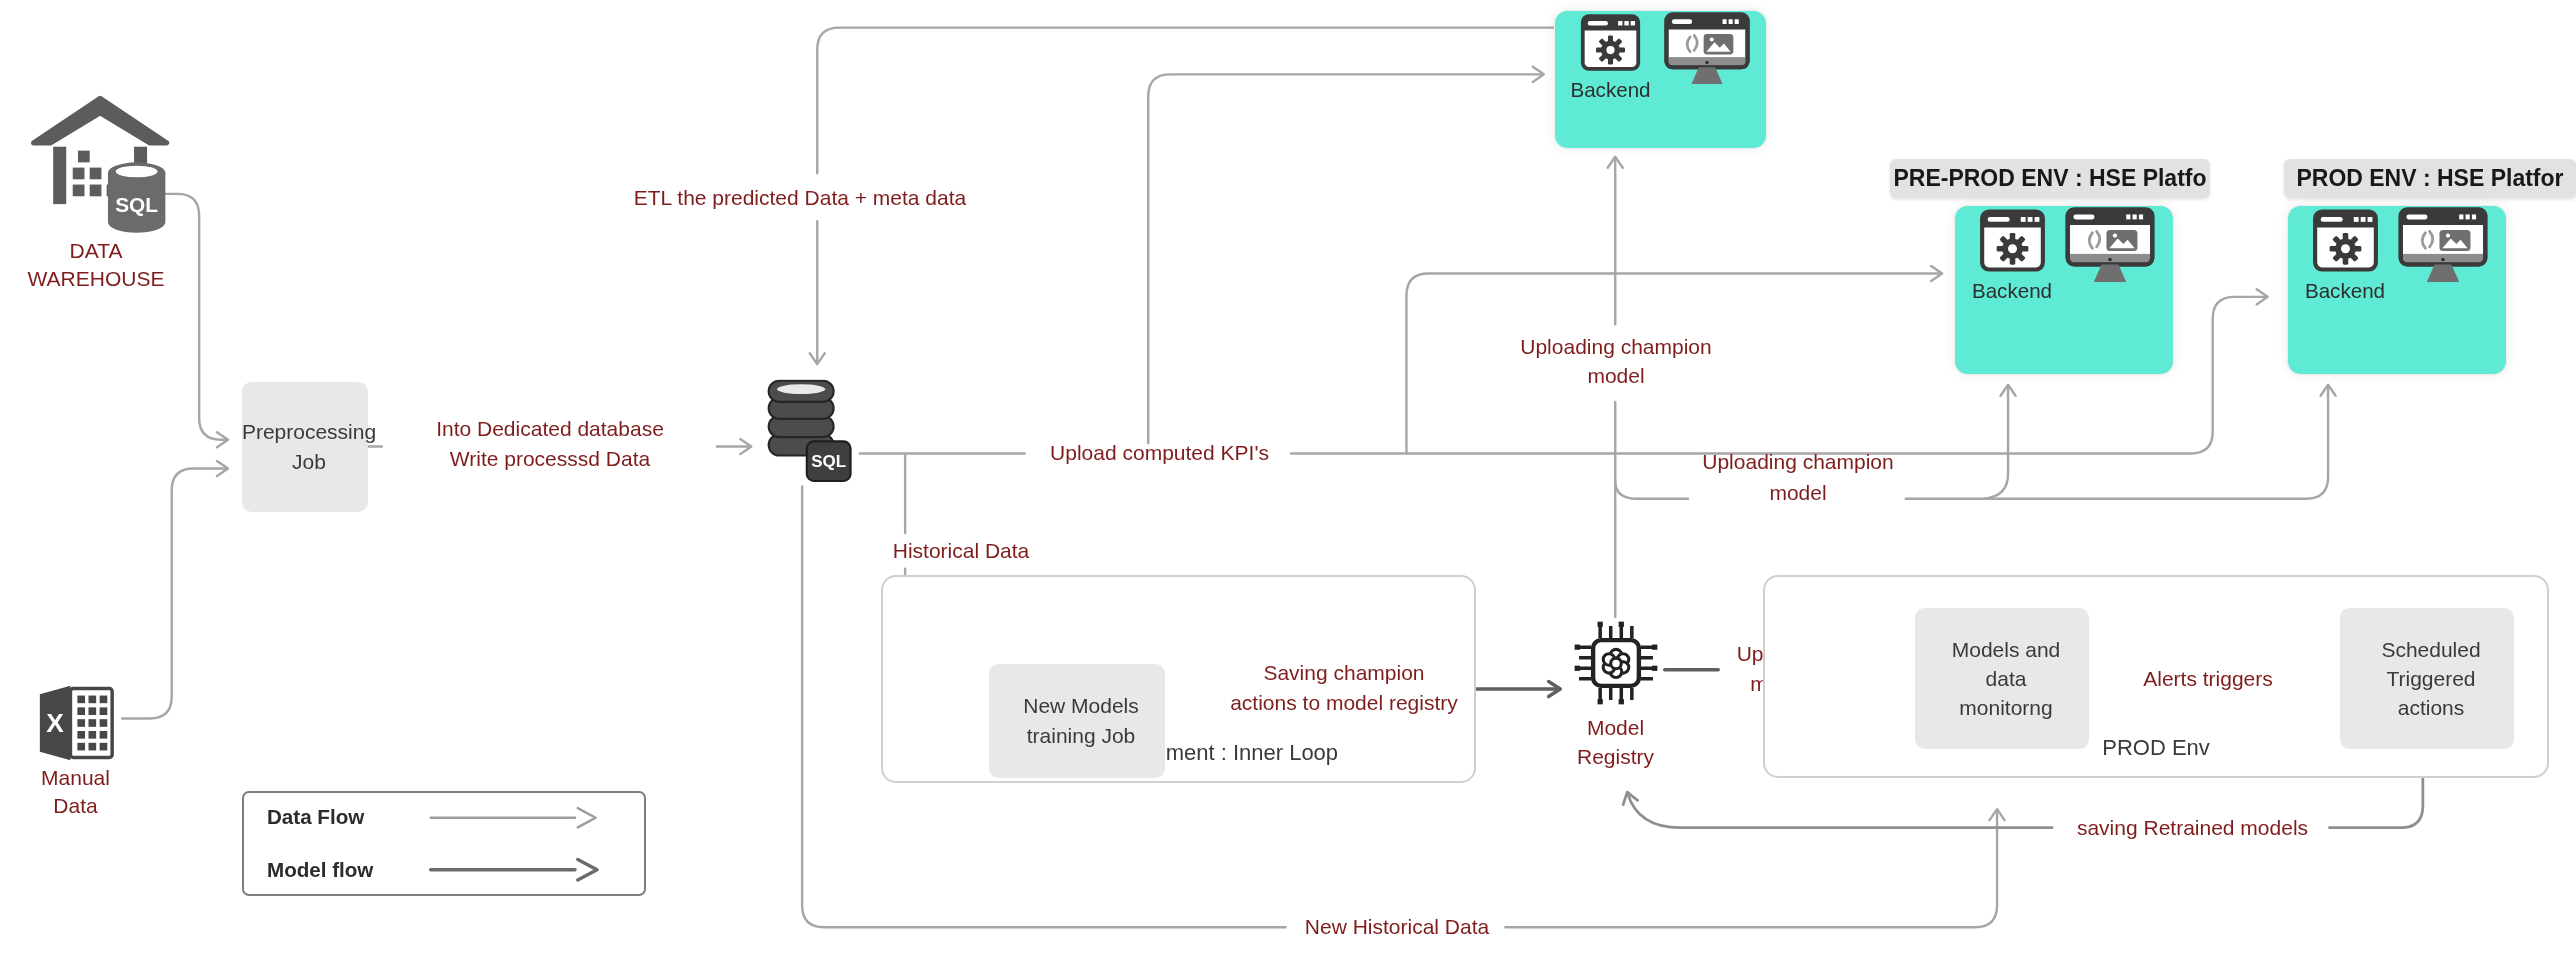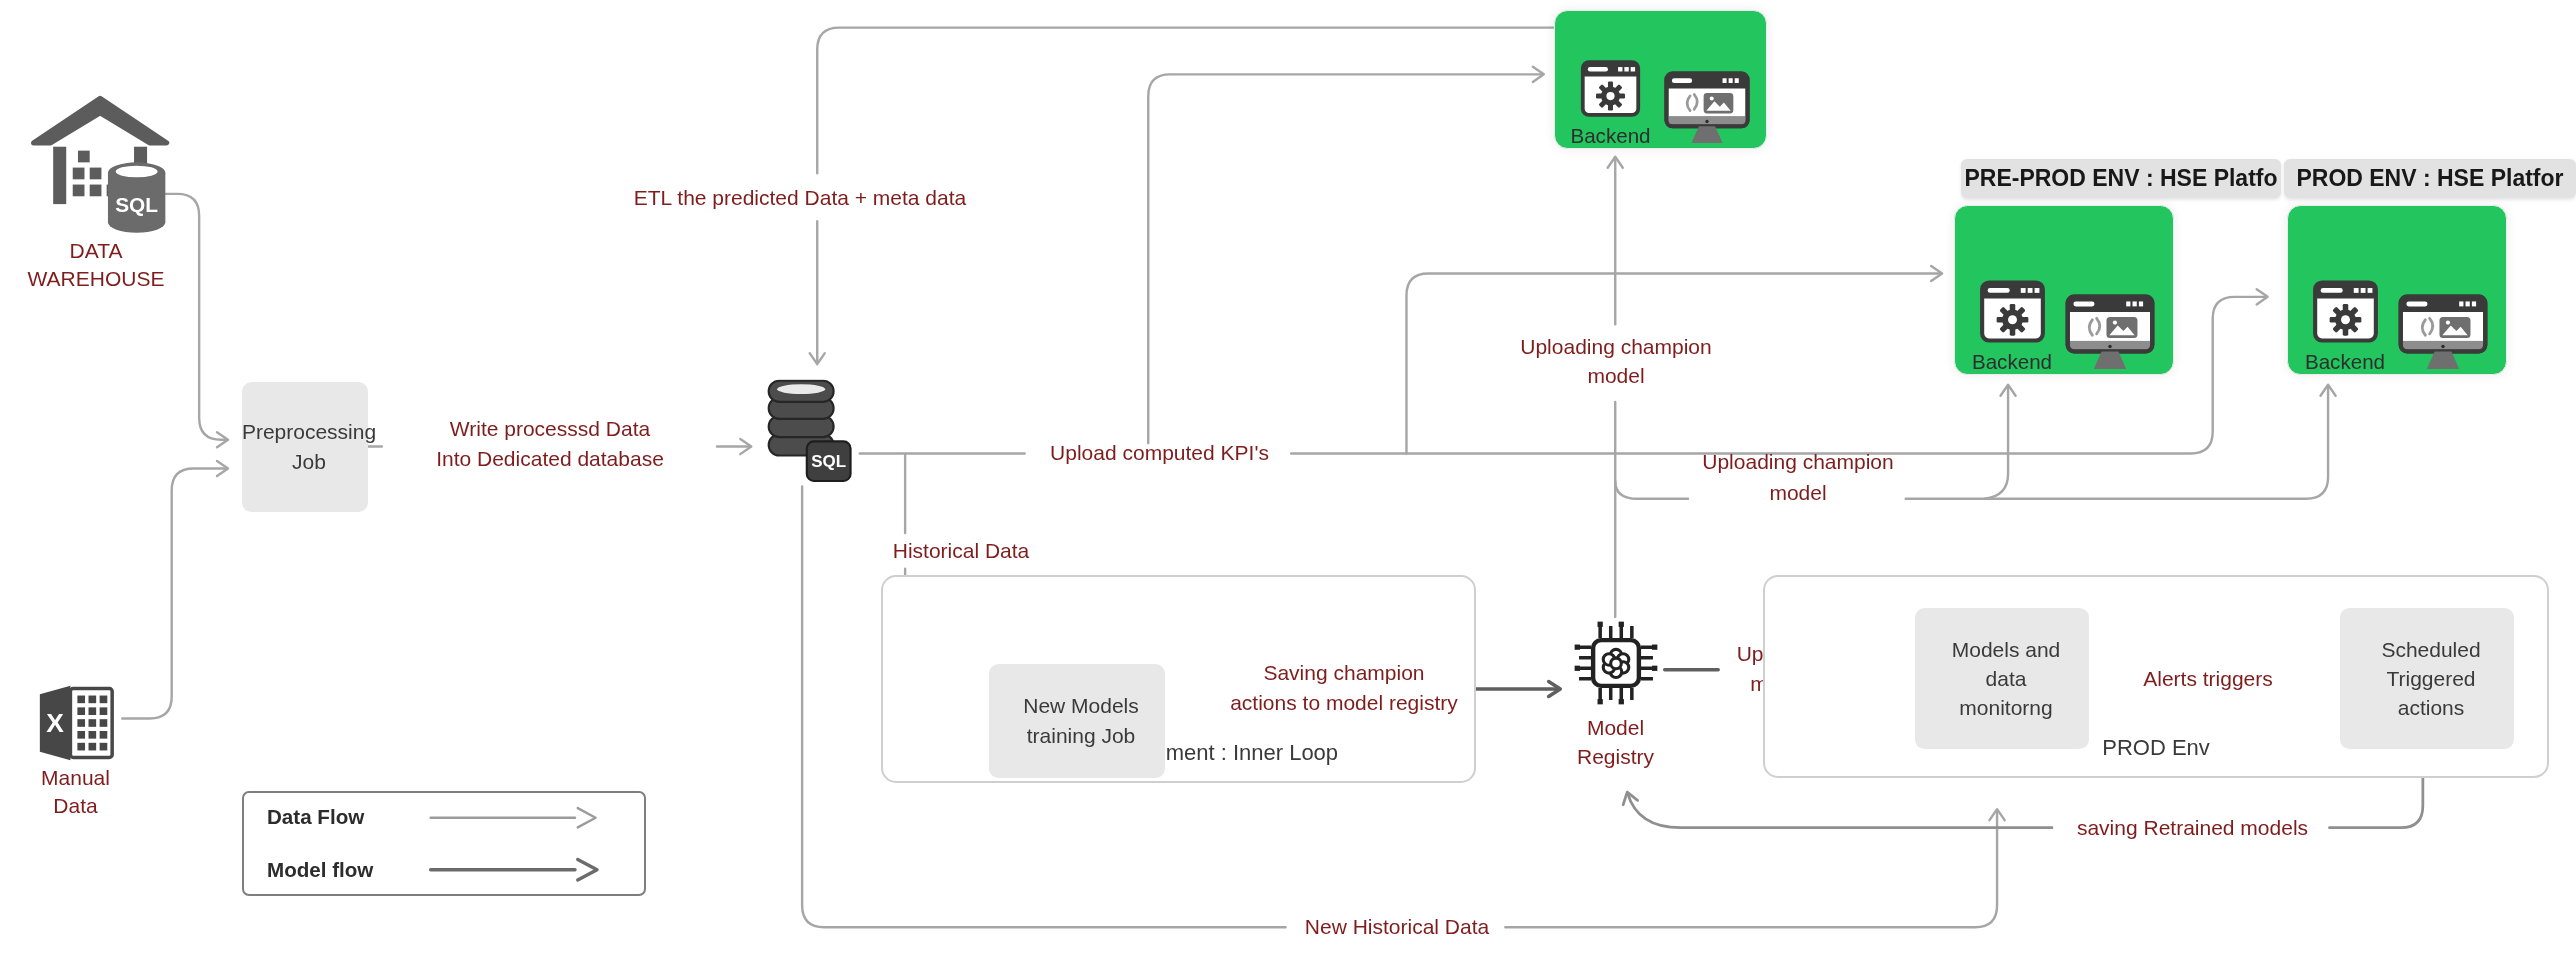--- a/index.html
+++ b/index.html
@@ -10,23 +10,23 @@
   .node-box{position:absolute;background:#e8e8e8;border-radius:9.6px;
        display:flex;flex-direction:column;align-items:center;justify-content:center;
        font-size:21px;line-height:30px;font-weight:500;color:#3a3a3a;padding-left:8px;}
   .container-box{position:absolute;background:#ffffff;border:2.1px solid #cfcfcf;border-radius:15px;}
   .container-label{position:absolute;left:0;right:0;text-align:center;
        font-size:22px;font-weight:500;color:#3a3a3a;white-space:nowrap;}
   .env-bar{position:absolute;background:#e2e2e2;border-radius:6.2px;
        display:flex;align-items:center;justify-content:center;overflow:hidden;
        font-size:23px;font-weight:700;color:#181818;white-space:nowrap;
        box-shadow:0 1.4px 3.4px rgba(0,0,0,0.10);}
-  .card{position:absolute;background:#22c55e;border:1.4px solid #ececec;border-radius:13.7px;
+  .card{position:absolute;background:#5eead4;border:1.4px solid #ececec;border-radius:13.7px;
        box-shadow:0 0 11px rgba(0,0,0,0.08);
-       display:flex;align-items:flex-end;justify-content:center;gap:12px;}
+       display:flex;align-items:flex-start;justify-content:center;gap:12px;}
   .card .col{display:flex;flex-direction:column;align-items:center;gap:4.1px;}
   .card .backend-label{font-size:20.6px;font-weight:500;color:#2e2e2e;}
   .legend{position:absolute;background:#fff;border:2.7px solid #7e7e7e;border-radius:6.9px;
        display:flex;flex-direction:column;justify-content:center;gap:25px;padding:0 23px;box-sizing:border-box;}
   .legend-row{display:flex;align-items:center;}
   .legend-row .legend-label{width:158px;font-size:20.6px;font-weight:600;color:#2c2c2c;}
   svg.icon{position:absolute;overflow:visible;}
   #connectors{position:absolute;left:0;top:0;width:2576px;height:957px;}
 </style>
 </head>
@@ -253,22 +253,22 @@
   <div>Manual</div>
   <div>Data</div>
 </div>
 
 <div class="node-box" style="left:242px;top:382px;width:118px;height:130px;">
   <div>Preprocessing</div>
   <div>Job</div>
 </div>
 
 <div class="lbl" style="left:385px;top:414px;width:330px;">
+  <div>Into Dedicated database</div>
   <div>Write processsd Data</div>
-  <div>Into Dedicated database</div>
 </div>
 
 <svg class="icon" style="left:761px;top:379px" width="93" height="110" viewBox="0 0 136 160">
     <use href="#sym-dbstack"></use>
   </svg>
 
 <div class="lbl" style="left:618px;top:183px;width:364px;">
   <div>ETL the predicted Data + meta data</div>
 </div>
 
@@ -338,21 +338,21 @@
 <div class="lbl" style="left:1519px;top:332px;width:194px;line-height:29px;">
   <div>Uploading champion</div>
   <div>model</div>
 </div>
 
 <div class="lbl" style="left:1691px;top:446px;width:214px;line-height:31px;">
   <div>Uploading champion</div>
   <div>model</div>
 </div>
 
-<div class="env-bar" style="left:1961px;top:159px;width:320px;height:39px;">PRE-PROD ENV : HSE Platfo</div>
+<div class="env-bar" style="left:1890px;top:159px;width:320px;height:39px;">PRE-PROD ENV : HSE Platfo</div>
 <div class="env-bar" style="left:2284px;top:159px;width:292px;height:39px;">PROD ENV : HSE Platfor</div>
 
 <div class="card" style="left:1554px;top:9.6px;width:211px;height:137px;">
   <div class="col">
     <svg width="63" height="63" style="overflow:visible" viewBox="0 0 92 92">
         <use href="#sym-backend"></use>
       </svg>
     <div class="backend-label">Backend</div>
   </div>
   <svg width="88" height="78" style="overflow:visible" viewBox="0 0 128 113">

